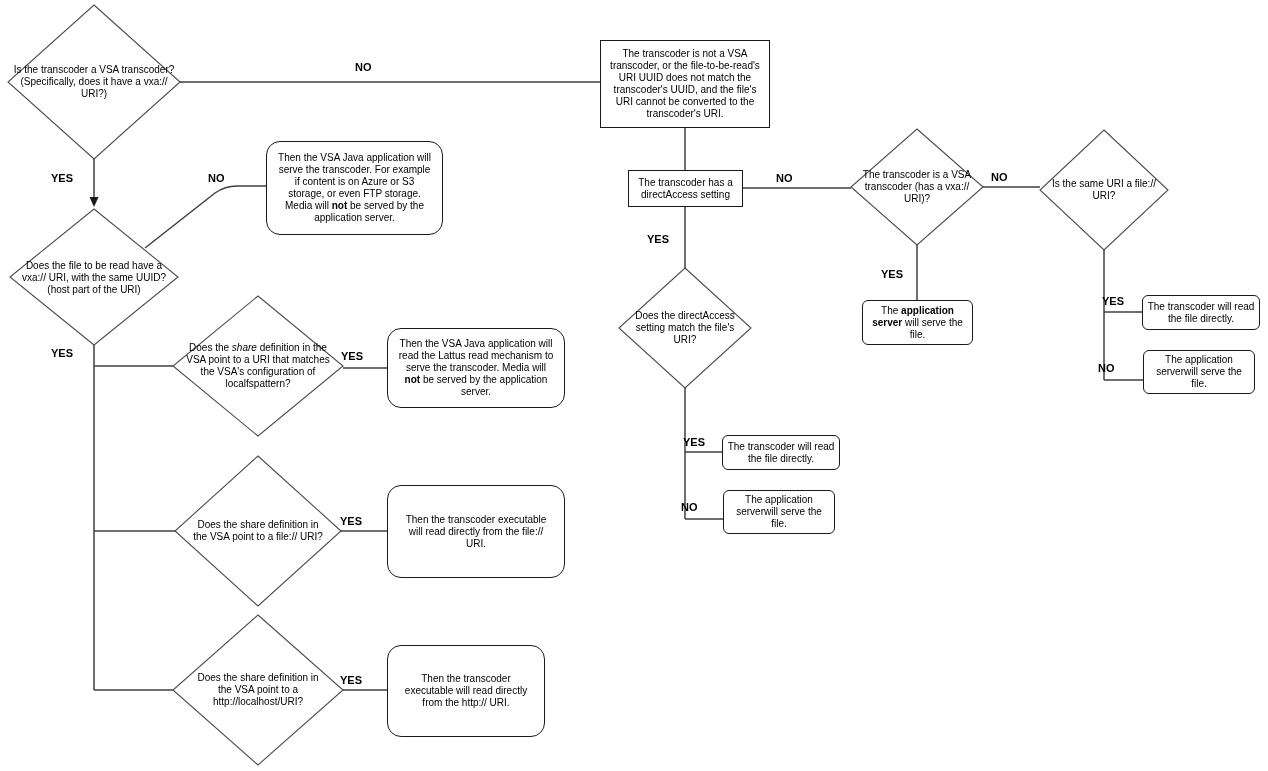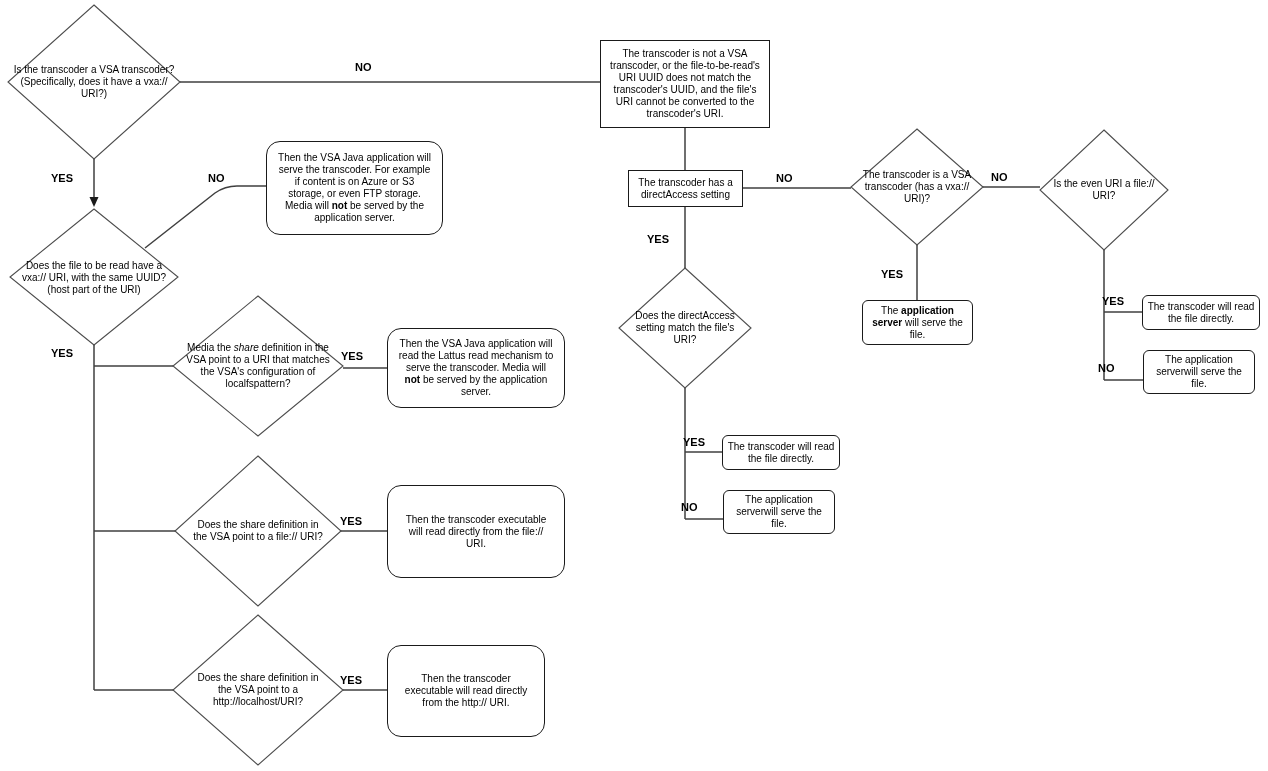--- a/index.html
+++ b/index.html
@@ -86,41 +86,41 @@
 
   <div class="node dtext" style="left:12px;top:30px;width:164px;height:104px;">
     <span>Is the transcoder a VSA transcoder? (Specifically, does it have a vxa:// URI?)</span>
   </div>
 
   <div class="node dtext" style="left:14px;top:230px;width:160px;height:95px;">
     <span>Does the file to be read have a vxa:// URI, with the same UUID? (host part of the URI)</span>
   </div>
 
   <div class="node dtext" style="left:185px;top:310px;width:146px;height:112px;">
-    <span><span>Media the </span><span class="em-i">share</span><span> definition in the VSA point to a URI that matches the VSA's configuration of localfspattern?</span></span>
+    <span><span>Does the </span><span class="em-i">share</span><span> definition in the VSA point to a URI that matches the VSA's configuration of localfspattern?</span></span>
   </div>
 
   <div class="node dtext" style="left:190px;top:490px;width:136px;height:82px;">
     <span>Does the share definition in the VSA point to a file:// URI?</span>
   </div>
 
   <div class="node dtext" style="left:190px;top:648px;width:136px;height:84px;">
     <span>Does the share definition in the VSA point to a http://localhost/URI?</span>
   </div>
 
   <div class="node dtext" style="left:632px;top:288px;width:106px;height:80px;">
     <span>Does the directAccess setting match the file's URI?</span>
   </div>
 
   <div class="node dtext" style="left:860px;top:150px;width:114px;height:74px;">
     <span>The transcoder is a VSA transcoder (has a vxa:// URI)?</span>
   </div>
 
   <div class="node dtext" style="left:1048px;top:160px;width:112px;height:60px;">
-    <span>Is the even URI a file:// URI?</span>
+    <span>Is the same URI a file:// URI?</span>
   </div>
 
   <div class="node rect" style="left:600px;top:40px;width:170px;height:88px;">
     <span>The transcoder is not a VSA transcoder, or the file-to-be-read's URI UUID does not match the transcoder's UUID, and the file's URI cannot be converted to the transcoder's URI.</span>
   </div>
 
   <div class="node rect" style="left:628px;top:170px;width:115px;height:37px;">
     <span>The transcoder has a directAccess setting</span>
   </div>
 

